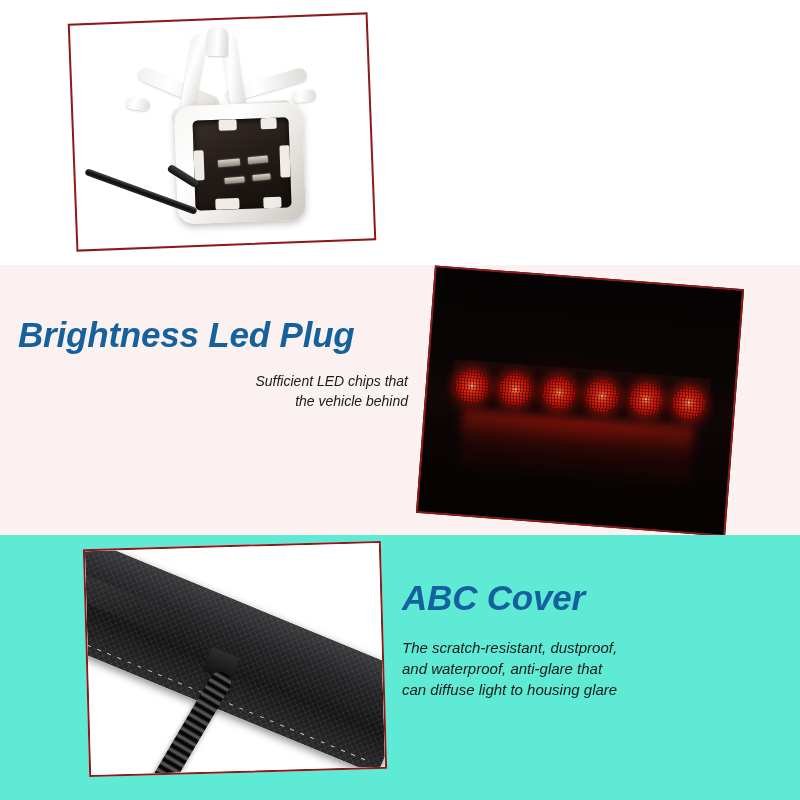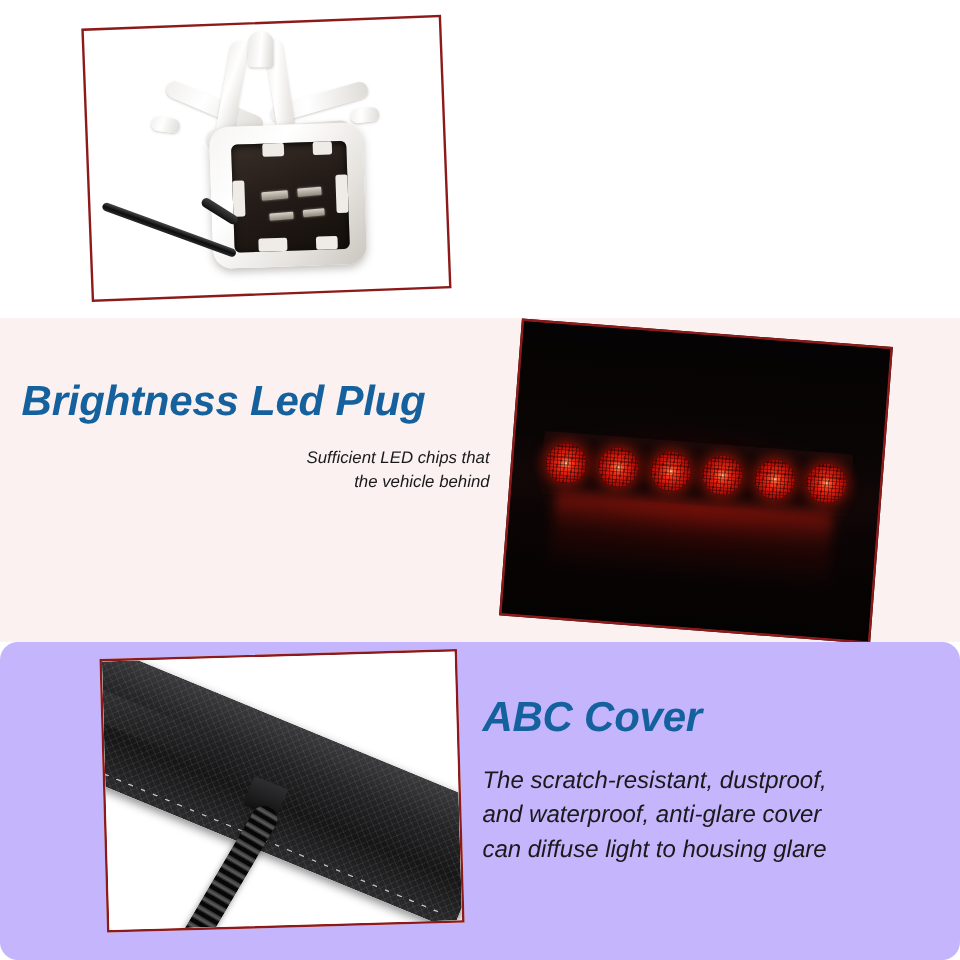--- a/index.html
+++ b/index.html
@@ -21,21 +21,21 @@
 
   
   .panel {
     position: absolute;
     left: 0;
     width: 800px;
     overflow: hidden;
   }
   #panel-1 { top: 0px;   height: 265px; background: #ffffff; }
   #panel-2 { top: 265px; height: 270px; background: #faf1f0; }
-  #panel-3 { top: 535px; height: 265px; background: #c4b5fd; border-radius: 15px; }
+  #panel-3 { top: 535px; height: 265px; background: #5eead4; }
 
   
   .text-block {
     position: absolute;
   }
   .heading {
     color: #15619e;
     font-weight: bold;
     font-style: italic;
     letter-spacing: -0.2px;
@@ -54,21 +54,21 @@
   #p1-text .body-text { font-size: 19.5px; text-align: left; }
 
   
   #p2-text { left: 18px; top: 52px; width: 390px; text-align: right; }
   #p2-text .heading { font-size: 35px; margin: 0 0 18px 0; text-align: left; }
   #p2-text .body-text { font-size: 14px; text-align: right; }
 
   
   #p3-text { left: 402px; top: 45px; width: 390px; }
   #p3-text .heading { font-size: 35px; margin: 0 0 20px 0; }
-  #p3-text .body-text { font-size: 20px; text-align: left; }
+  #p3-text .body-text { font-size: 15px; text-align: left; }
 
   
   .photo-frame {
     position: absolute;
     border: 2px solid #8d1a1a;
     box-sizing: border-box;
     overflow: hidden;
     background: #ffffff;
   }
 
@@ -390,20 +390,20 @@
         </div>
         <div id="cable-connector"></div>
         <div id="cover-cable"></div>
       </div>
     </div>
 
     <div class="text-block" id="p3-text">
       <div class="heading">ABC Cover</div>
       <div class="body-text">
         <div>The scratch-resistant, dustproof,</div>
-        <div>and waterproof, anti-glare cover</div>
+        <div>and waterproof, anti-glare that</div>
         <div>can diffuse light to housing glare</div>
       </div>
     </div>
 
   </section>
 
 </div>
 
 </body></html>

